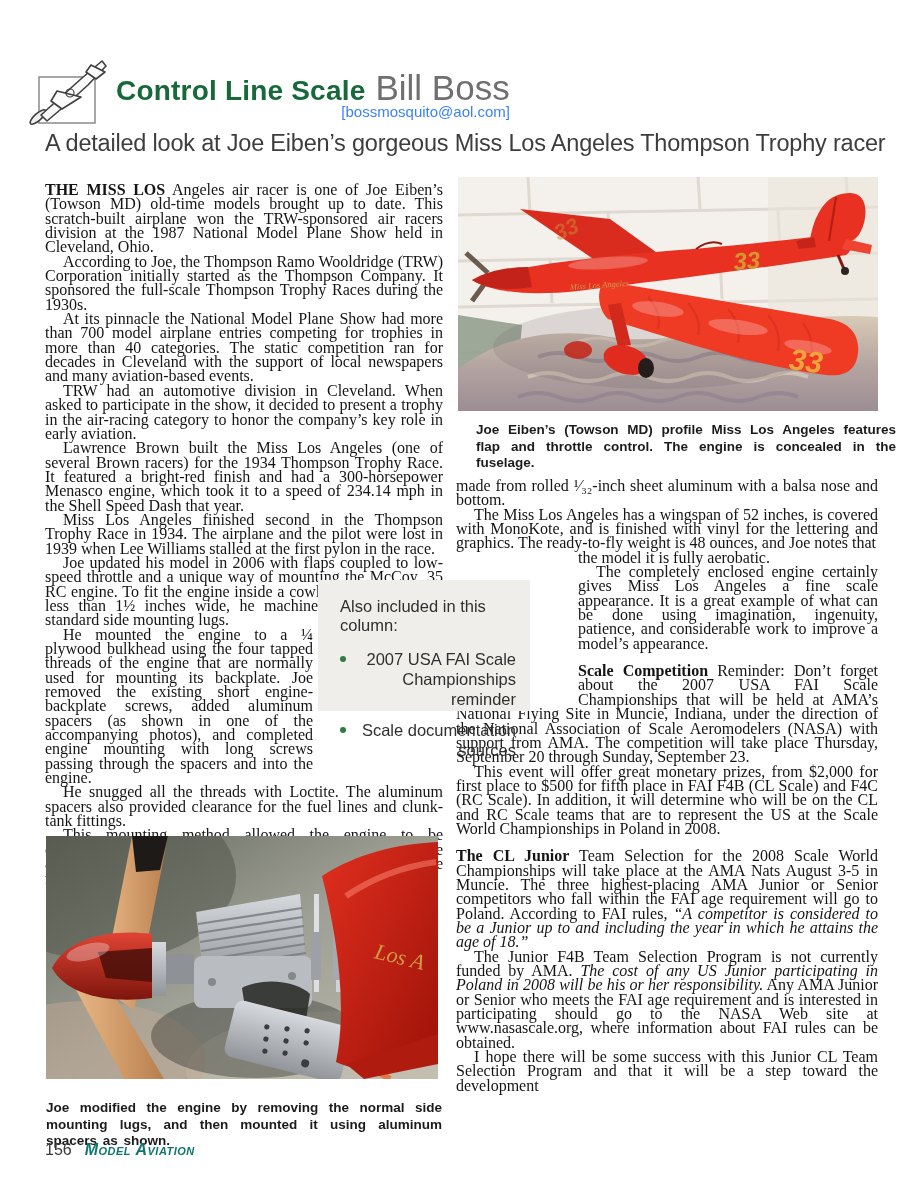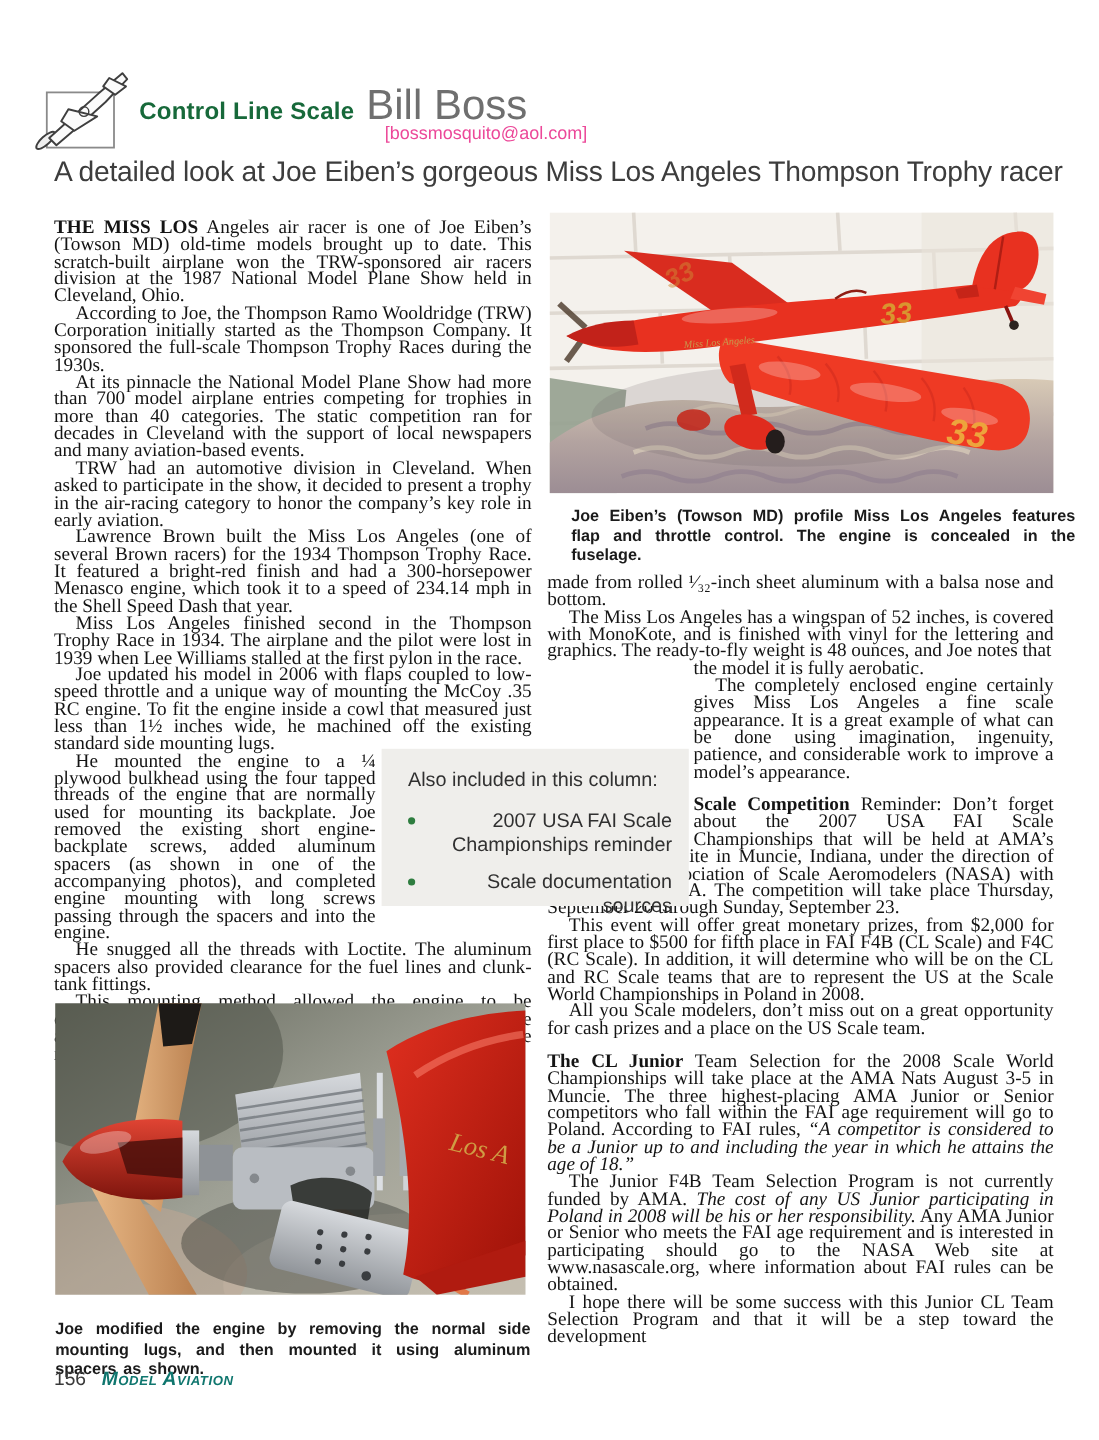--- a/index.html
+++ b/index.html
@@ -1,23 +1,23 @@
 <!DOCTYPE html>
 <html><head>
 <meta charset="utf-8">
 <style>
   html,body{margin:0;padding:0;background:#888;}
   #page{position:relative;width:916px;height:1200px;background:#ffffff;margin:0 auto;overflow:hidden;
         font-family:"Liberation Serif", serif;color:#141414;}
   .abs{position:absolute;}
 
   
-  .masthead-title{font-family:"Liberation Sans", sans-serif;font-size:20px;font-weight:bold;color:#17693a;letter-spacing:.2px;}
+  .masthead-title{font-family:"Liberation Sans", sans-serif;font-size:28px;font-weight:bold;color:#17693a;letter-spacing:.2px;}
   .masthead-author{font-family:"Liberation Sans", sans-serif;font-size:35px;font-weight:normal;color:#6f6f6f;margin-left:10px;}
-  .masthead-email{font-family:"Liberation Sans", sans-serif;font-size:15px;color:#ec4899;text-align:center;}
+  .masthead-email{font-family:"Liberation Sans", sans-serif;font-size:15px;color:#3b82f6;text-align:right;}
   .headline{font-family:"Liberation Sans", sans-serif;font-size:23.5px;color:#3d3d3d;font-weight:normal;white-space:nowrap;letter-spacing:-0.2px;}
 
   
   .col{font-size:16px;line-height:14.35px;text-align:justify;}
   .para{margin:0;}
   .para.indent{text-indent:18px;}
   .para.lead,.para.noindent{text-indent:0;}
   .para.section{margin-top:13px;}
   .b{font-weight:bold;}
   .i{font-style:italic;}
@@ -169,29 +169,28 @@
         <p class="para noindent"><span>made from rolled ¹⁄₃₂-inch sheet aluminum with a balsa nose and bottom.</span></p>
         <p class="para indent"><span>The Miss Los Angeles has a wingspan of 52 inches, is covered with MonoKote, and is finished with vinyl for the lettering and graphics. The ready-to-fly weight is 48 ounces, and Joe notes that</span></p>
       </div>
     <div>
       <div class="wrap-spacer-l"></div>
       <div>
           <p class="para noindent"><span>the model it is fully aerobatic.</span></p>
           <p class="para indent"><span>The completely enclosed engine certainly gives Miss Los Angeles a fine scale appearance. It is a great example of what can be done using imagination, ingenuity, patience, and considerable work to improve a model’s appearance.</span></p>
           <p class="para section"><span class="b">Scale Competition</span><span> Reminder: Don’t forget about the 2007 USA FAI Scale Championships that will be held at AMA’s National Flying Site in Muncie, Indiana, under the direction of the National Association of Scale Aeromodelers (NASA) with support from AMA. The competition will take place Thursday, September 20 through Sunday, September 23.</span></p>
           <p class="para indent"><span>This event will offer great monetary prizes, from $2,000 for first place to $500 for fifth place in FAI F4B (CL Scale) and F4C (RC Scale). In addition, it will determine who will be on the CL and RC Scale teams that are to represent the US at the Scale World Championships in Poland in 2008.</span></p>
-          <p class="para indent"><span>All you Scale modelers, don’t miss out on a great opportunity for cash prizes and a place on the US Scale team.</span></p>
           <p class="para section"><span class="b">The CL Junior</span><span> Team Selection for the 2008 Scale World Championships will take place at the AMA Nats August 3-5 in Muncie. The three highest-placing AMA Junior or Senior competitors who fall within the FAI age requirement will go to Poland. According to FAI rules, </span><span class="i">“A competitor is considered to be a Junior up to and including the year in which he attains the age of 18.”</span></p>
           <p class="para indent"><span>The Junior F4B Team Selection Program is not currently funded by AMA. </span><span class="i">The cost of any US Junior participating in Poland in 2008 will be his or her responsibility.</span><span> Any AMA Junior or Senior who meets the FAI age requirement and is interested in participating should go to the NASA Web site at www.nasascale.org, where information about FAI rules can be obtained.</span></p>
           <p class="para indent"><span>I hope there will be some success with this Junior CL Team Selection Program and that it will be a step toward the development</span></p>
         </div>
     </div>
   </div>
 
-  <div class="abs sidebox" style="left:318px;top:580px;width:256px;height:131px;margin-top:44px;">
+  <div class="abs sidebox" style="left:318px;top:580px;width:212px;height:131px;">
     <p class="sidebox-title">Also included in this column:</p>
     <ul>
         <li>
           <span class="dot"></span>
           <span>2007 USA FAI Scale Championships reminder</span>
         </li>
         <li>
           <span class="dot"></span>
           <span>Scale documentation sources</span>
         </li>

